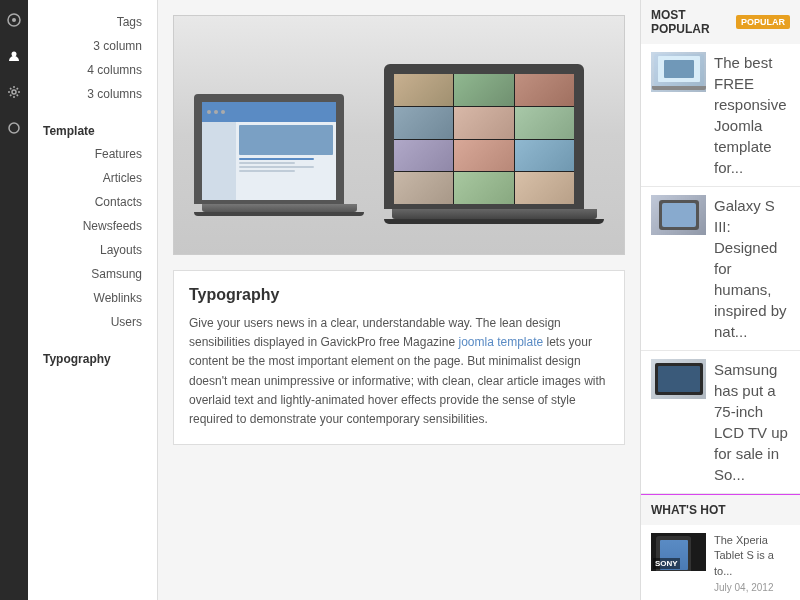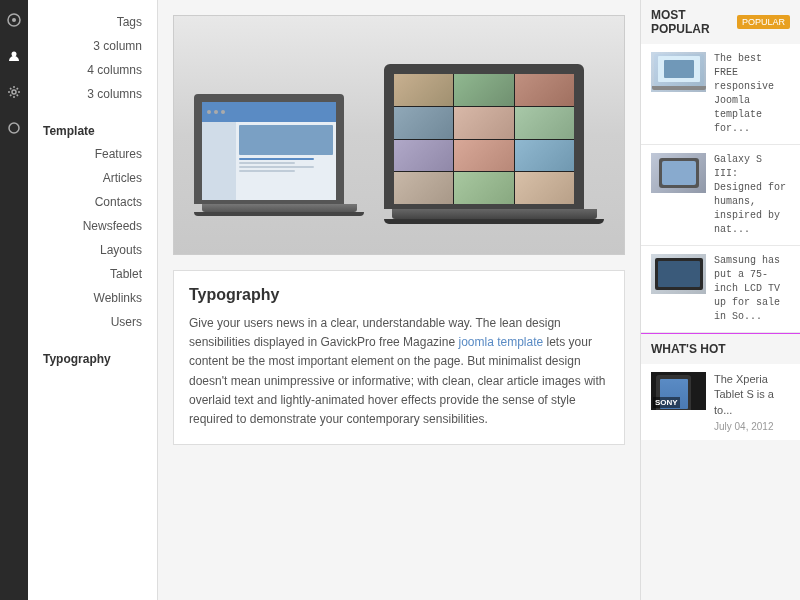--- a/index.html
+++ b/index.html
@@ -263,21 +263,21 @@
     .most-popular-title {
       font-size: 12px;
       font-weight: bold;
       color: #333;
       text-transform: uppercase;
     }
     .popular-badge {
       background: #e8a020;
       color: #fff;
       font-size: 9px;
-      font-weight: normal;
+      font-weight: bold;
       padding: 2px 5px;
       border-radius: 2px;
       text-transform: uppercase;
     }
 
     .popular-article {
       display: flex;
       gap: 8px;
       padding: 8px 10px;
       border-bottom: 1px solid #e8e8e8;
@@ -293,24 +293,23 @@
     }
     .thumb-laptop {
       width: 100%;
       height: 100%;
       background: linear-gradient(135deg, #c8d8e8 0%, #a8b8c8 100%);
       display: flex;
       align-items: center;
       justify-content: center;
     }
     .popular-text {
-      font-size: 10px;
+      font-size: 15px;
       color: #555;
       line-height: 1.4;
-      font-family: Liberation Mono, monospace;
     }
 
     .whats-hot-header {
       padding: 8px 10px;
       background: #f5f5f5;
       border-top: 1px solid #d946ef;
     }
     .whats-hot-title {
       font-size: 12px;
       font-weight: bold;
@@ -417,21 +416,21 @@
     <a class="nav-item">3 columns</a>
   </div>
 
   <div class="nav-section">
     <div class="nav-section-title">Template</div>
     <a class="nav-item">Features</a>
     <a class="nav-item">Articles</a>
     <a class="nav-item">Contacts</a>
     <a class="nav-item">Newsfeeds</a>
     <a class="nav-item">Layouts</a>
-    <a class="nav-item">Tablet</a>
+    <a class="nav-item">Samsung</a>
     <a class="nav-item">Weblinks</a>
     <a class="nav-item">Users</a>
   </div>
 
   <div class="nav-section">
     <div class="nav-section-title">Typography</div>
   </div>
 </div>
 
 <div class="main-content">

